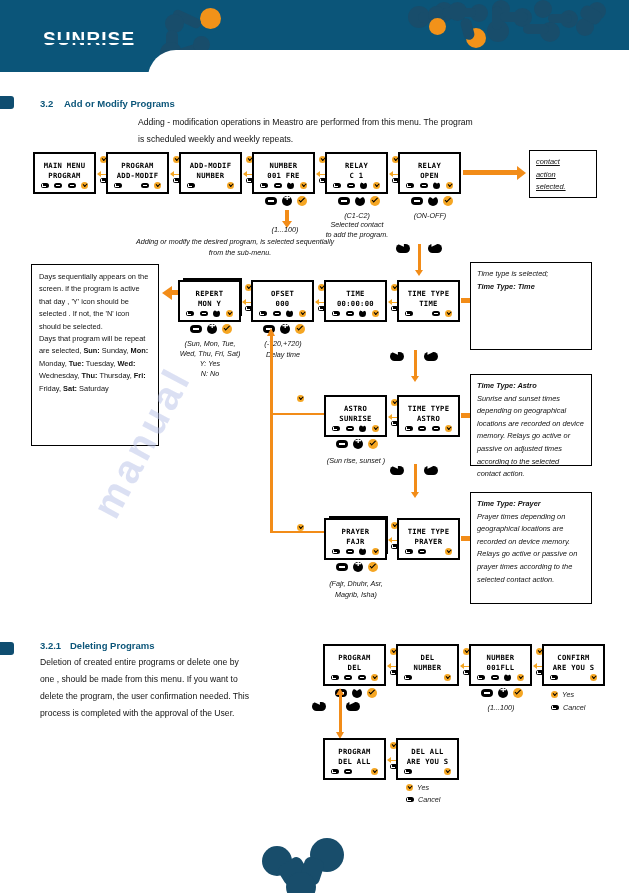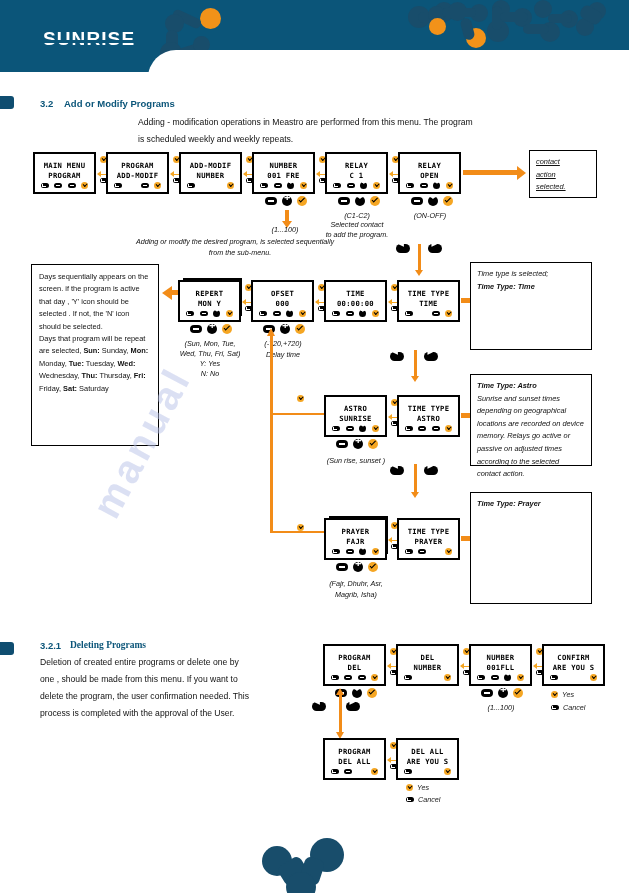--- a/index.html
+++ b/index.html
@@ -516,38 +516,39 @@
     <span class="key ok"></span>
   </div>
 </div>
 <div class="oarrow" style="left:461px;top:534px;">
   <div class="shaft" style="left:0;top:2px;width:10px;height:5px;"></div>
   <div class="head" style="left:9px;top:-2px;border-top:6px solid transparent;border-bottom:6px solid transparent;border-left:8px solid #f28c18;"></div>
 </div>
 
 <div class="note" style="left:470px;top:492px;width:122px;height:112px;">
   <div style="font-weight:bold;">Time Type: Prayer</div>
+  <div>Prayer times depending on geographical locations are recorded on device memory. Relays go active or passive on prayer times according to the selected contact action.</div>
 </div>
 
 <div class="oarrow" style="left:252px;top:335px;">
   <div class="shaft" style="left:18px;top:0;width:2.6px;height:196px;"></div>
   <div class="head" style="left:15px;top:-7px;border-left:4.5px solid transparent;border-right:4.5px solid transparent;border-bottom:8px solid #f28c18;"></div>
 </div>
 <div class="oarrow" style="left:270px;top:395px;">
   <div class="shaft" style="left:0;top:18px;width:54px;height:2.2px;"></div>
 </div>
 <div class="oarrow" style="left:270px;top:513px;">
   <div class="shaft" style="left:0;top:18px;width:54px;height:2.2px;"></div>
 </div>
 <span class="key ok" style="position:absolute;left:297px;top:395px;"></span>
 <span class="key ok" style="position:absolute;left:297px;top:524px;"></span>
 
 <div class="edge-tab" style="top:642px;"></div>
 <div class="sec-num" style="left:40px;top:640px;">3.2.1</div>
-<div class="sec-title" style="left:70px;top:640px;font-family:Liberation Serif, serif;">Deleting Programs</div>
+<div class="sec-title" style="left:70px;top:640px;">Deleting Programs</div>
 <div class="body-text" style="left:40px;top:654px;width:215px;">Deletion of created entire programs or delete one by one , should be made from this menu. If you want to delete the program, the user confirmation needed. This process is completed with the approval of the User.</div>
 
 <div class="lcd" style="left:323px;top:644px;width:63px;height:42px;">
   <div class="lcd-l1">PROGRAM</div>
   <div class="lcd-l2">DEL</div>
   <div class="lcd-btns">
     <span class="key back"></span>
     <span class="key minus"></span>
     <span class="key minus"></span>
     <span class="key ok"></span>

